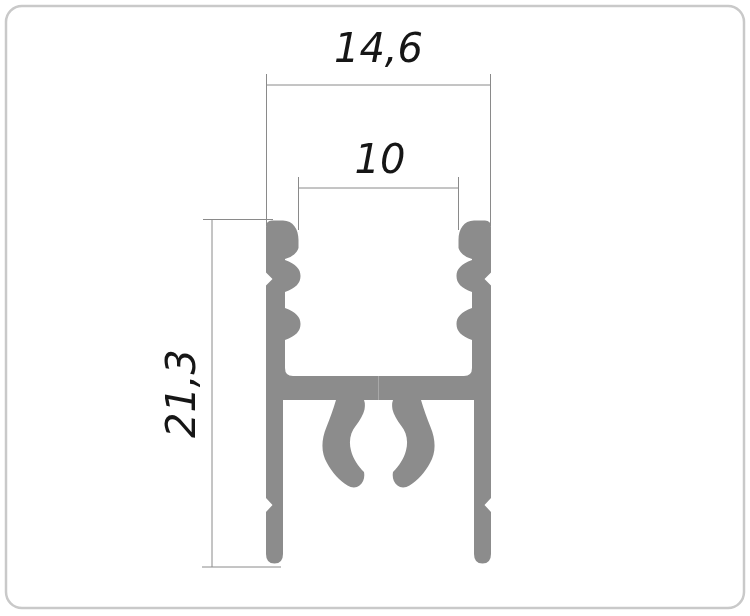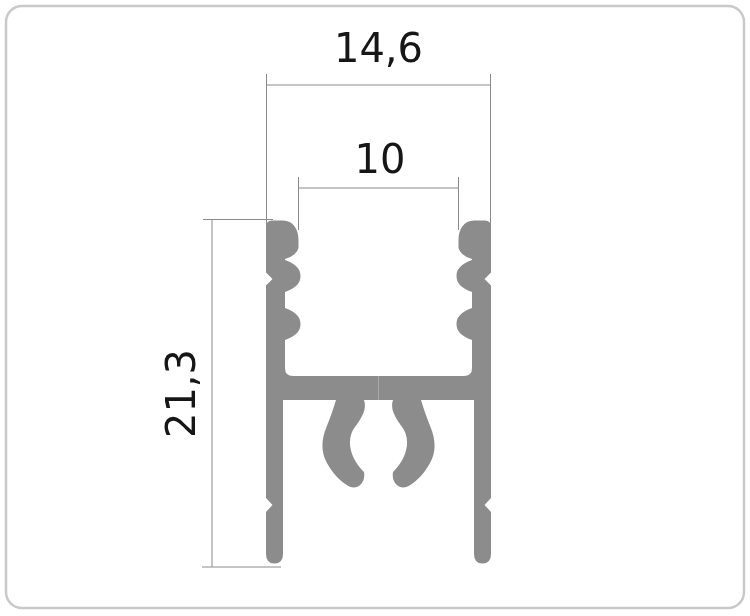--- a/index.html
+++ b/index.html
@@ -8,20 +8,21 @@
     background: #ffffff;
     width: 750px;
     height: 616px;
     overflow: hidden;
   }
   .stage {
     position: relative;
     width: 750px;
     height: 616px;
     font-family: "DejaVu Sans", "Liberation Sans", sans-serif;
+    font-style: italic;
   }
   svg { display: block; }
   .dim-text {
     font-family: "DejaVu Sans", "Liberation Sans", sans-serif;
     font-size: 40px;
     font-weight: 400;
   }
   .thin { stroke-width: 1; fill: none; }
 </style>
 </head>

